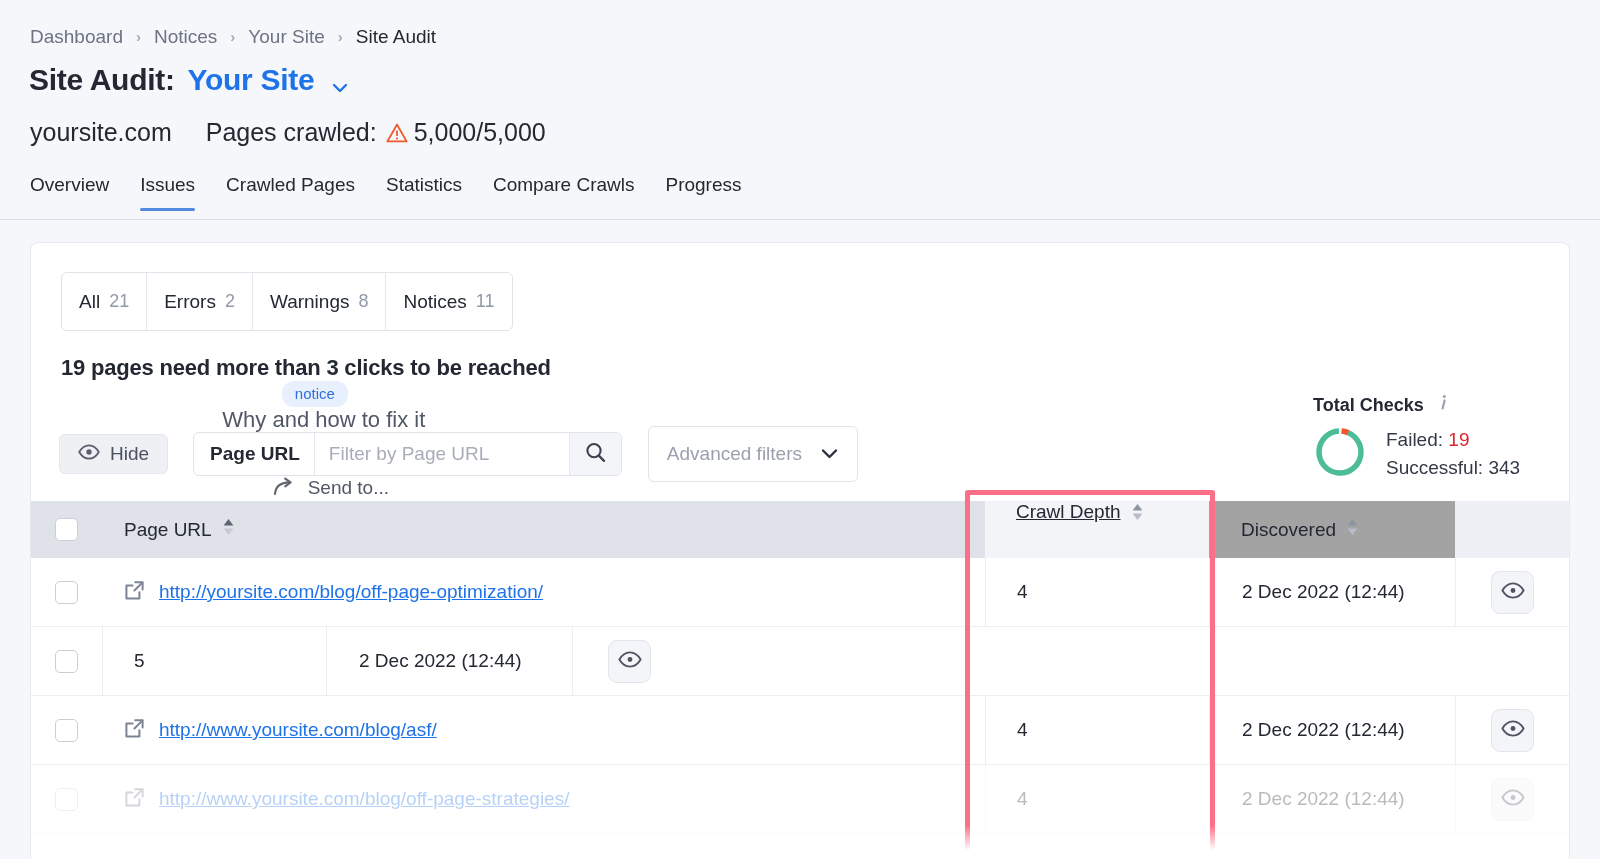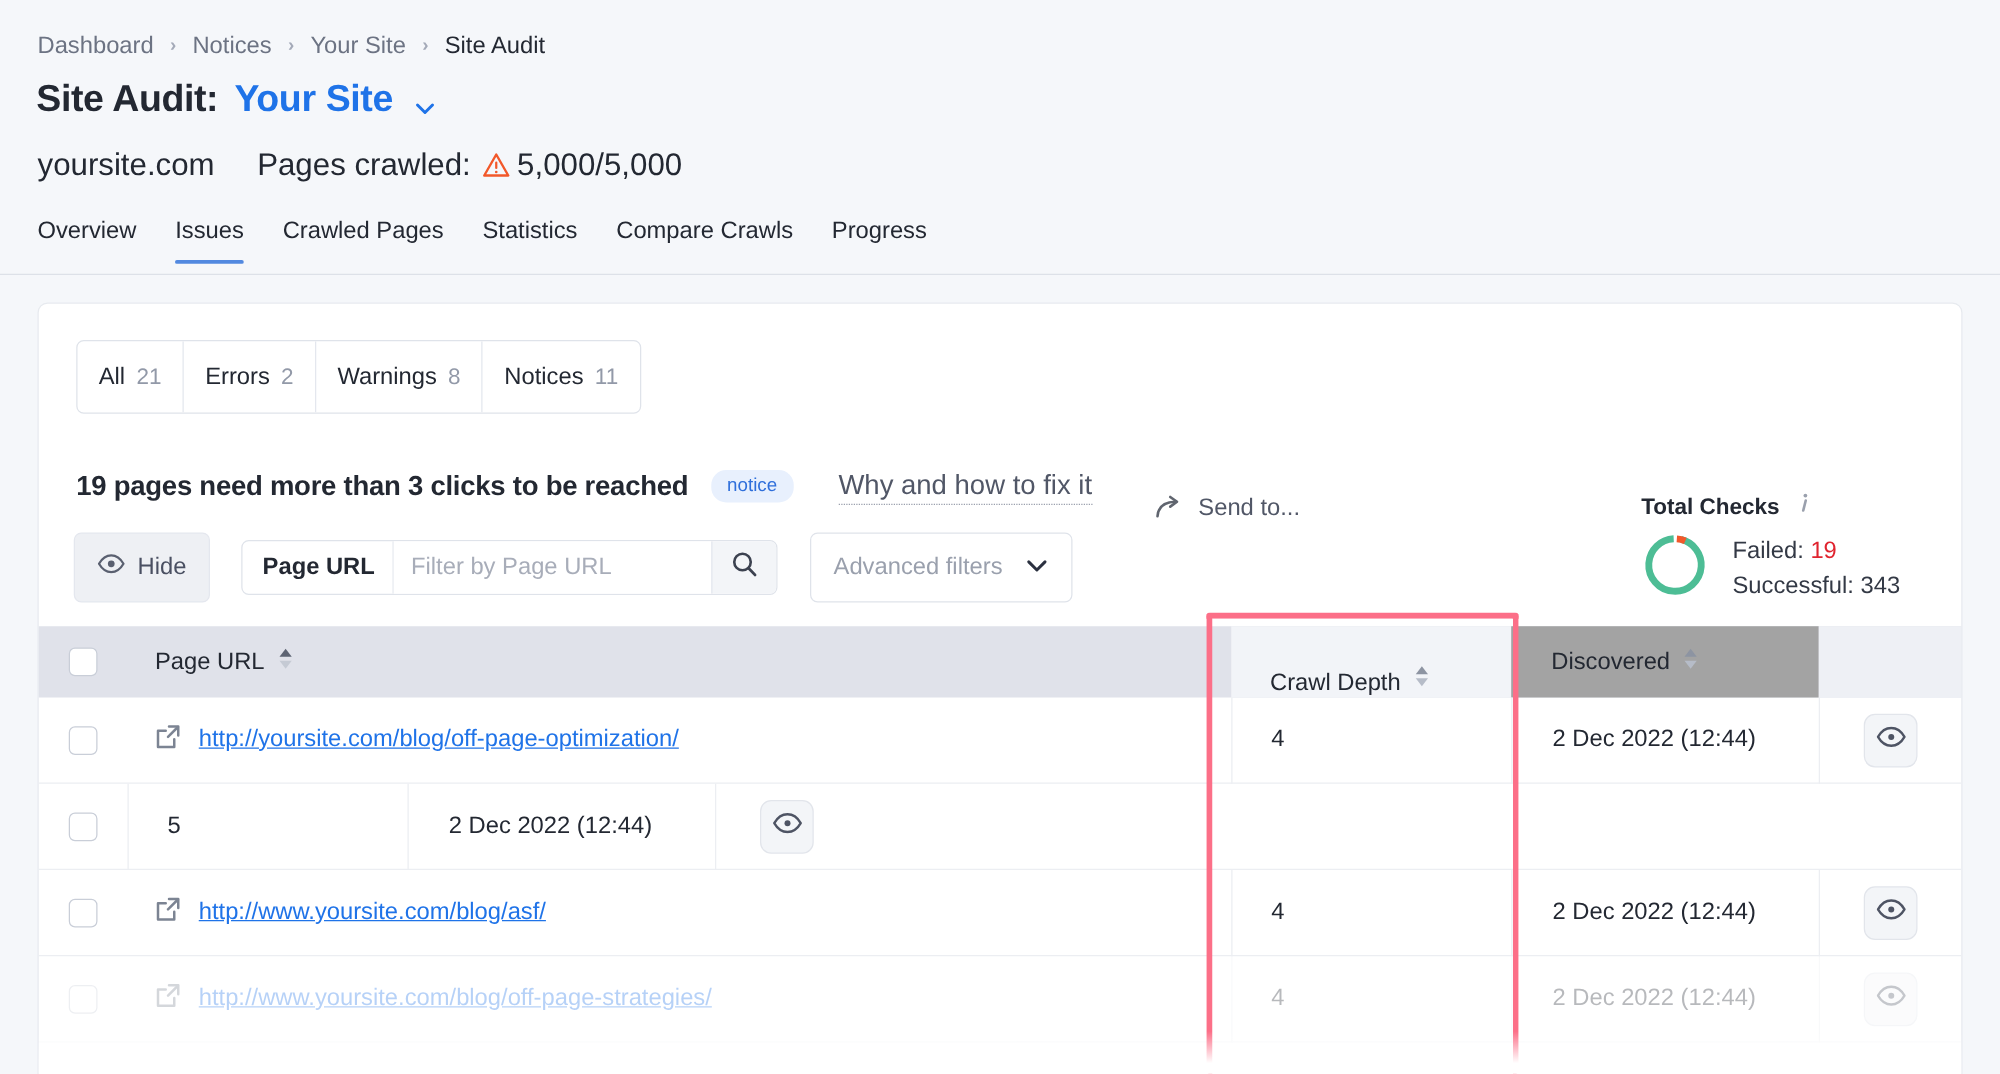--- a/index.html
+++ b/index.html
@@ -88,21 +88,21 @@
     display: flex; align-items: center; gap: 9px;
     padding: 0 17px; font-size: 19px; color: #232832;
     border-right: 1px solid #e4e7ee; cursor: pointer;
   }
   .seg-item:last-child { border-right: none; align-items: center; }
   .seg-count { color: #9299a8; font-size: 18px; }
 
   
   .issue-row {
     position: absolute; left: 61px; top: 355px;
-    display: flex; align-items: center;
+    display: flex; align-items: center; flex-direction: column;
   }
   .issue-title { font-size: 22px; font-weight: 700; color: #232832; letter-spacing: -0.2px; }
   .badge-notice {
     margin-left: 18px;
     background: #e8f0fd; color: #2f6fdb;
     font-size: 15px; border-radius: 12px;
     padding: 5px 13px 6px; line-height: 1;
   }
   .why-link {
     margin-left: 36px; font-size: 22px; color: #515767;
@@ -111,21 +111,21 @@
   }
   .send-to {
     margin-left: 49px; display: flex; gap: 11px;
     font-size: 19px; color: #515767; cursor: pointer; margin-top: 41px;
   }
 
   
   .toolbar { position: absolute; left: 59px; top: 426px; display: flex; align-items: center; }
   .btn-hide {
     display: flex; align-items: center; gap: 10px;
-    height: 56px; padding: 0 18px;
+    height: 40px; padding: 0 18px;
     background: #eef0f4; border: 1px solid #e4e7ee; border-radius: 6px;
     font-size: 19px; color: #4a5062; cursor: pointer;
   }
   .url-filter {
     display: flex; align-items: stretch; margin-left: 25px;
     height: 44px; border: 1px solid #dfe3ea; border-radius: 6px;
     background: #fff; overflow: hidden;
   }
   .uf-label {
     display: flex; align-items: center; padding: 0 14px 0 16px;
@@ -173,21 +173,21 @@
   .c-url   { flex: 1 1 auto; display: flex; align-items: center; gap: 14px; padding-left: 22px; }
   .c-depth { flex: 0 0 224px; padding-left: 31px; }
   .c-disc  { flex: 0 0 246px; padding-left: 32px; }
   .c-eye   { flex: 0 0 114px; display: flex; justify-content: center; align-items: center; }
 
   .thead .c-url, .thead .c-depth, .thead .c-disc {
     font-size: 19px; color: #232832;
     display: flex; align-items: center; gap: 9px;
   }
   .thead .c-url { padding-left: 22px; }
-  .thead .c-depth { background: #f2f4f8; height: 57px; align-items: flex-end; }
+  .thead .c-depth { background: #f2f4f8; height: 57px; align-items: flex-start; text-decoration: underline; }
   .thead .c-disc { background: #a3a3a3; height: 57px; }
   .thead .c-eye  { background: #eef0f5; height: 57px; }
 
   .cbx {
     width: 23px; height: 23px; border: 1px solid #c9ced8;
     border-radius: 5px; background: #fff; cursor: pointer;
   }
   .url-link { font-size: 19px; color: #1f73e8; }
   .depth-val { font-size: 19px; color: #232832; }
   .disc-val { font-size: 19px; color: #232832; }

